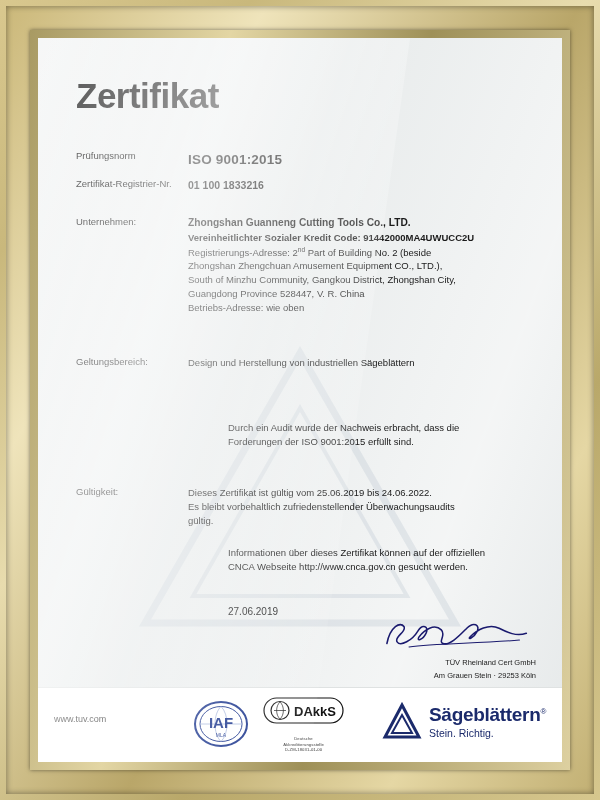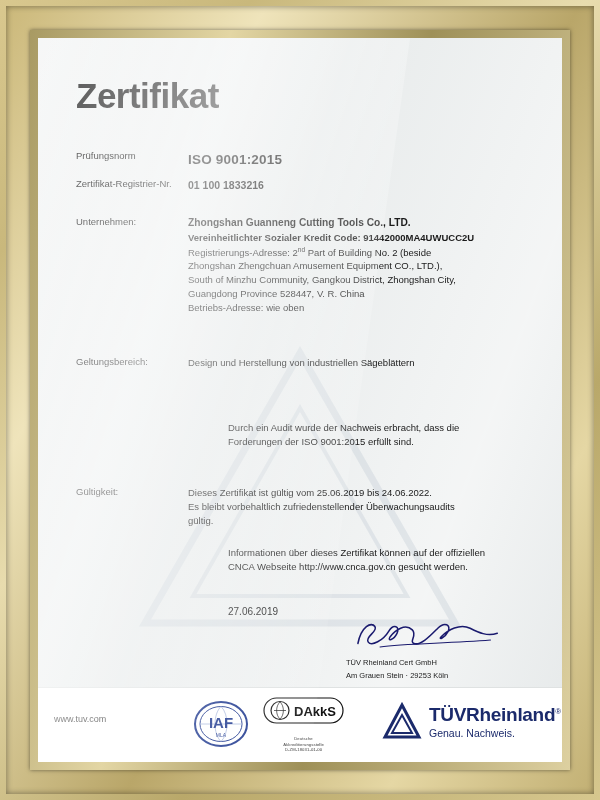--- a/index.html
+++ b/index.html
@@ -136,21 +136,21 @@
     font-size: 10px;
     color: #1a1a1a;
   }
 
   
   .signature {
     position: absolute;
     right: 26px;
     top: 580px;
     width: 190px;
-    text-align: left;
+    text-align: right;
   }
   .sig-mark {
     height: 34px;
   }
   .sig-org {
     font-size: 7.5px;
     color: #222;
     line-height: 1.45;
     margin-top: 2px;
   }
@@ -319,22 +319,22 @@
               <span>D-ZM-18031-01-00</span>
             </div>
           </div>
 
           <div class="tuv-logo">
             <svg width="40" height="40" viewBox="0 0 40 40" xmlns="http://www.w3.org/2000/svg">
               <polygon points="20,3 37,35 3,35" fill="none" stroke="#1b2a6b" stroke-width="3"></polygon>
               <polygon points="20,13 30,31 10,31" fill="none" stroke="#1b2a6b" stroke-width="2"></polygon>
             </svg>
             <div class="tuv-text">
-              <div class="tuv-name"><span>TÜVRheinland</span><span class="reg">®</span></div>
-              <div class="tuv-claim">Genau. Nachweis.</div>
+              <div class="tuv-name"><span>Sägeblättern</span><span class="reg">®</span></div>
+              <div class="tuv-claim">Stein. Richtig.</div>
             </div>
           </div>
         </div>
 
       </div>
       <div class="sheen"></div>
     </div>
   </div>
 </div>
 

